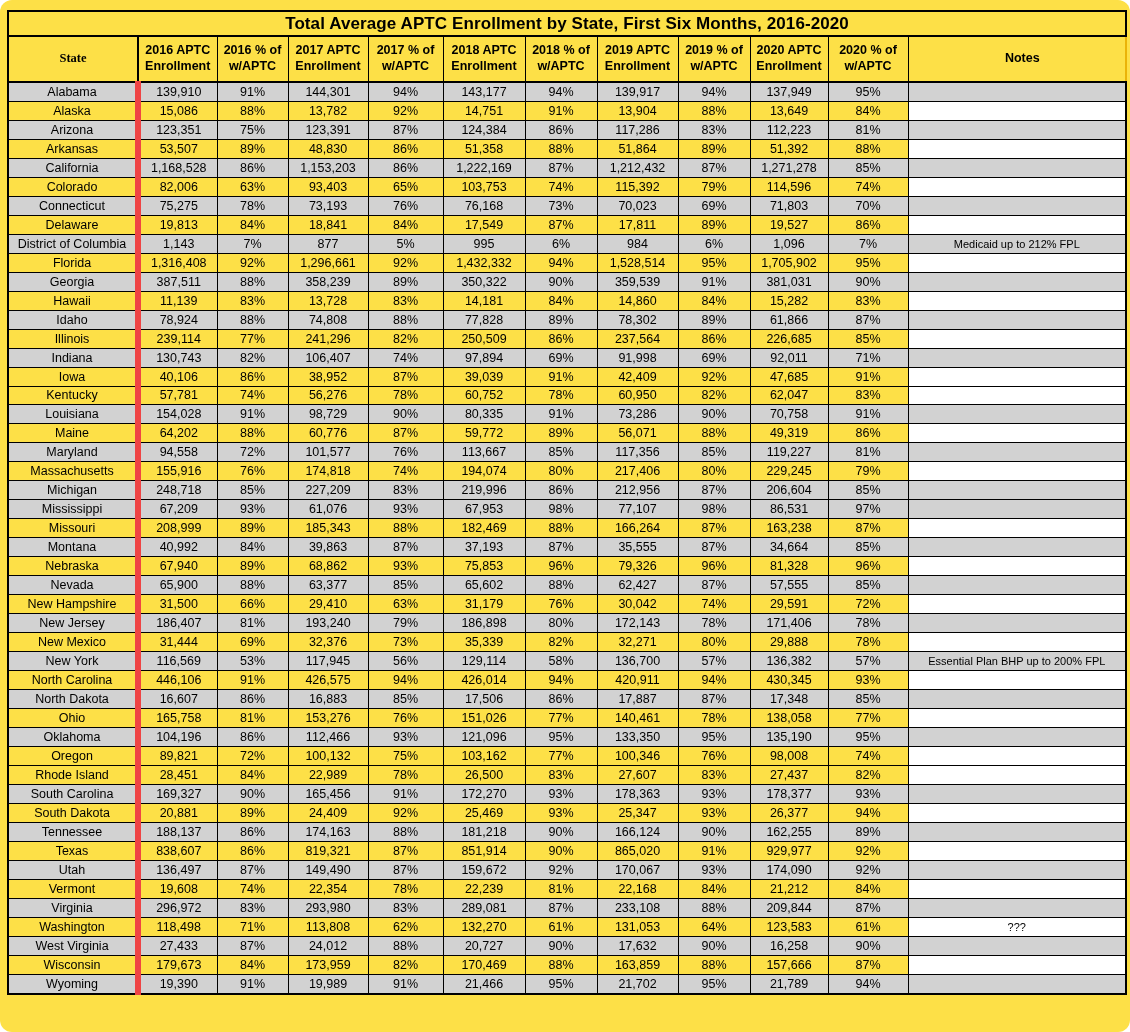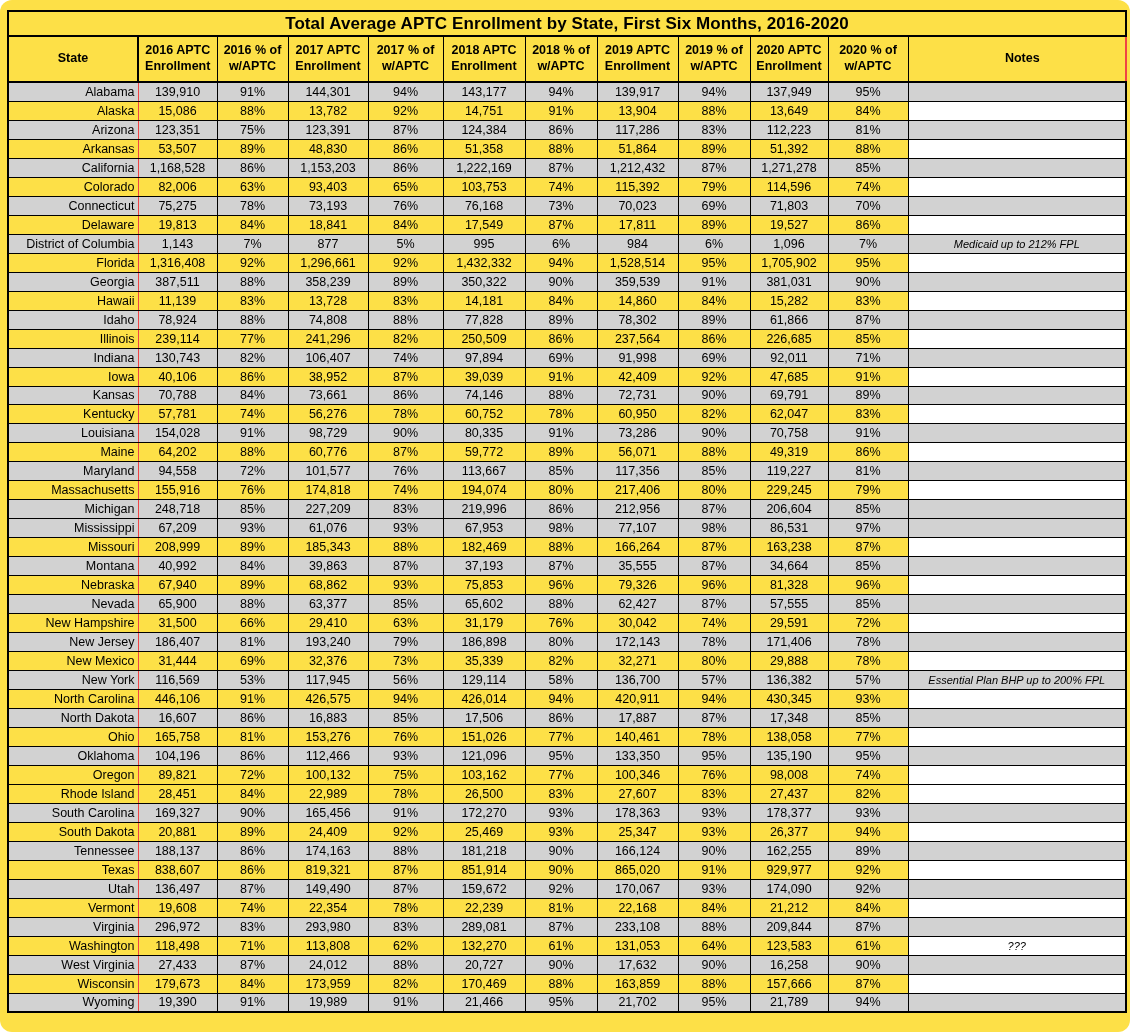--- a/index.html
+++ b/index.html
@@ -12,30 +12,30 @@
   table.main { border:2px solid #000; }
   td.title-cell {
     border:2px solid #000; text-align:center; font-weight:bold;
     font-size:17px; height:23px; padding:0; letter-spacing:0.1px;
   }
   th.hdr {
     border:1px solid #000; border-bottom:2px solid #000;
     font-weight:bold; font-size:12.5px; line-height:1.25;
     height:44px; padding:0 1px; text-align:center; vertical-align:middle;
   }
-  th.hdr.state-h { border-left:2px solid #000; border-right:2px solid #000; }
-  th.hdr.notes-h { border-right:2px solid #ef4444;padding-left:12px; }
+  th.hdr.state-h { border-left:2px solid #000; border-right:2px solid #000;font-family:Liberation Serif, serif; }
+  th.hdr.notes-h { border-right:2px solid #eab308;padding-left:12px; }
   tbody.data td {
     border:1px solid #000; font-size:12.5px; height:17.98px;
     padding:0 3px; text-align:center; vertical-align:middle;
     white-space:nowrap; overflow:hidden;
   }
-  tbody.data td.state { text-align:right; border-right:1px solid #ef4444; border-left:2px solid #000; }
+  tbody.data td.state { border-right:6px solid #ef4444; border-left:2px solid #000; }
   tbody.data tr.shaded td { background:#d2d2d2; }
-  tbody.data td.notes { background:#ffffff; font-style:italic; font-size:11px; border-right:2px solid #000; }
+  tbody.data td.notes { background:#ffffff; font-size:11px; border-right:2px solid #000; }
 </style>
 </head>
 <body>
 
 <div class="sheet">
   <div class="tablewrap">
 
     <table class="main">
       <colgroup id="cols-main">
           <col style="width: 130px;">
@@ -288,34 +288,20 @@
             <td>38,952</td>
             <td>87%</td>
             <td>39,039</td>
             <td>91%</td>
             <td>42,409</td>
             <td>92%</td>
             <td>47,685</td>
             <td>91%</td>
             <td class="notes"></td>
           </tr>
-          <tr class="shaded">
-            <td class="state">Kansas</td>
-            <td>70,788</td>
-            <td>84%</td>
-            <td>73,661</td>
-            <td>86%</td>
-            <td>74,146</td>
-            <td>88%</td>
-            <td>72,731</td>
-            <td>90%</td>
-            <td>69,791</td>
-            <td>89%</td>
-            <td class="notes"></td>
-          </tr>
           <tr>
             <td class="state">Kentucky</td>
             <td>57,781</td>
             <td>74%</td>
             <td>56,276</td>
             <td>78%</td>
             <td>60,752</td>
             <td>78%</td>
             <td>60,950</td>
             <td>82%</td>

